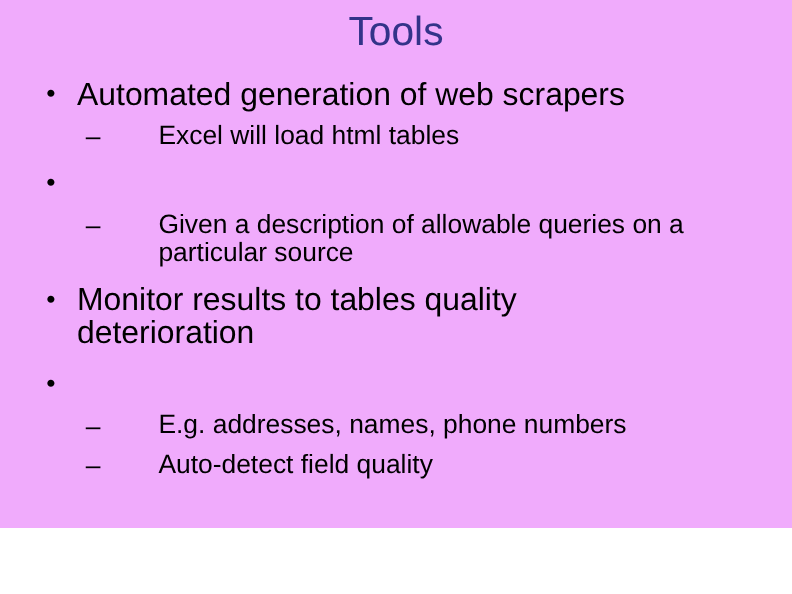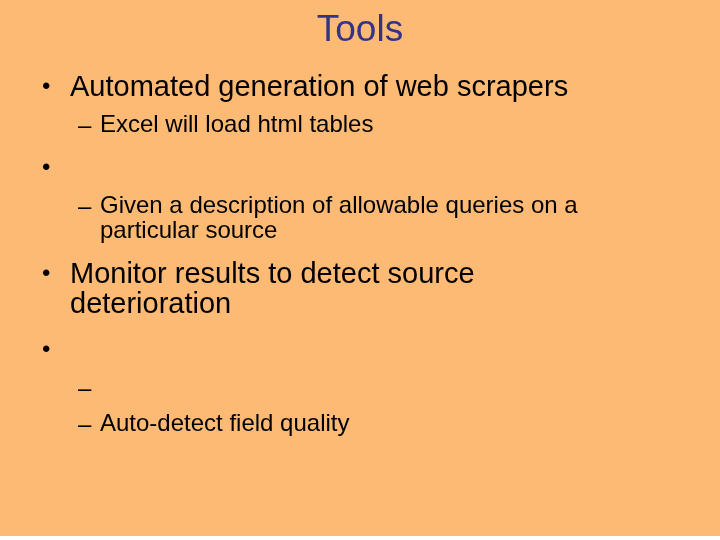--- a/index.html
+++ b/index.html
@@ -10,22 +10,22 @@
     width: 720px;
     height: 540px;
     background: #ffffff;
     font-family: "Liberation Sans", sans-serif;
     color: #000000;
     overflow: hidden;
   }
   .slide {
     position: relative;
     width: 720px;
-    height: 536px;
-    background: #fdba74;
+    height: 480px;
+    background: #f0abfc;
   }
   .slide-title {
     margin: 0;
     padding-top: 8px;
     text-align: center;
     font-size: 37px;
     line-height: 1.15;
     font-weight: 400;
     color: #333389;
     letter-spacing: 0px;
@@ -60,20 +60,21 @@
     width: 22px;
     margin-left: 78px;
     font-size: 24px;
     line-height: 25px;
   }
   .item.l1 .text {
     max-width: 555px;
   }
   .item.l2 .text {
     max-width: 540px;
+    margin-left: 44px;
   }
 </style>
 </head>
 <body>
 
 <div class="slide">
   <h1 class="slide-title">Tools</h1>
   <div class="content" id="items-container">
       <div class="item l1">
         <span class="marker">•</span>
@@ -85,26 +86,27 @@
       </div>
       <div class="item l1">
         <span class="marker">•</span>
       </div>
       <div class="item l2">
         <span class="marker">–</span>
         <span class="text">Given a description of allowable queries on a particular source</span>
       </div>
       <div class="item l1">
         <span class="marker">•</span>
-        <span class="text">Monitor results to detect source deterioration</span>
+        <span class="text">Monitor results to tables quality deterioration</span>
       </div>
       <div class="item l1">
         <span class="marker">•</span>
       </div>
       <div class="item l2">
         <span class="marker">–</span>
+        <span class="text">E.g. addresses, names, phone numbers</span>
       </div>
       <div class="item l2">
         <span class="marker">–</span>
         <span class="text">Auto-detect field quality</span>
       </div>
     </div>
 </div>
 
 </body></html>

